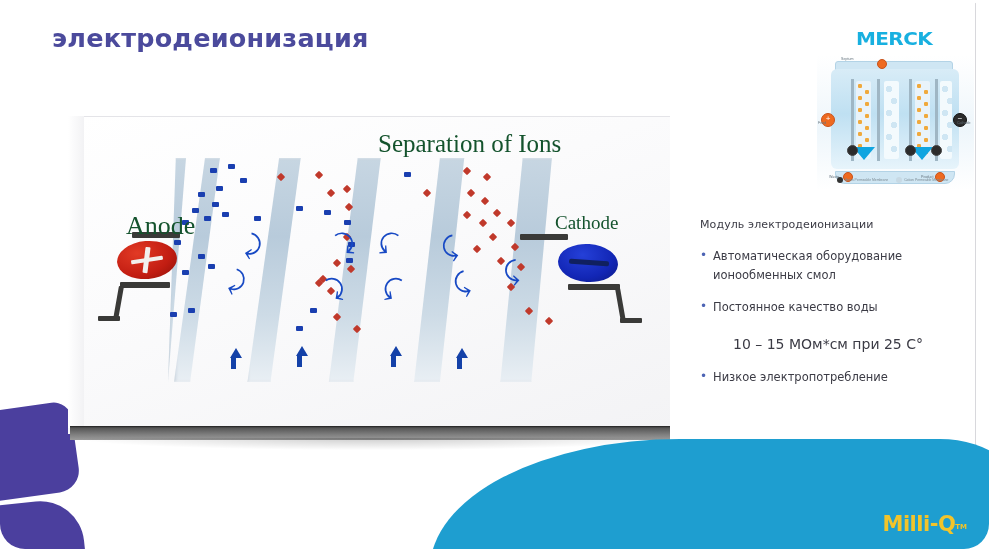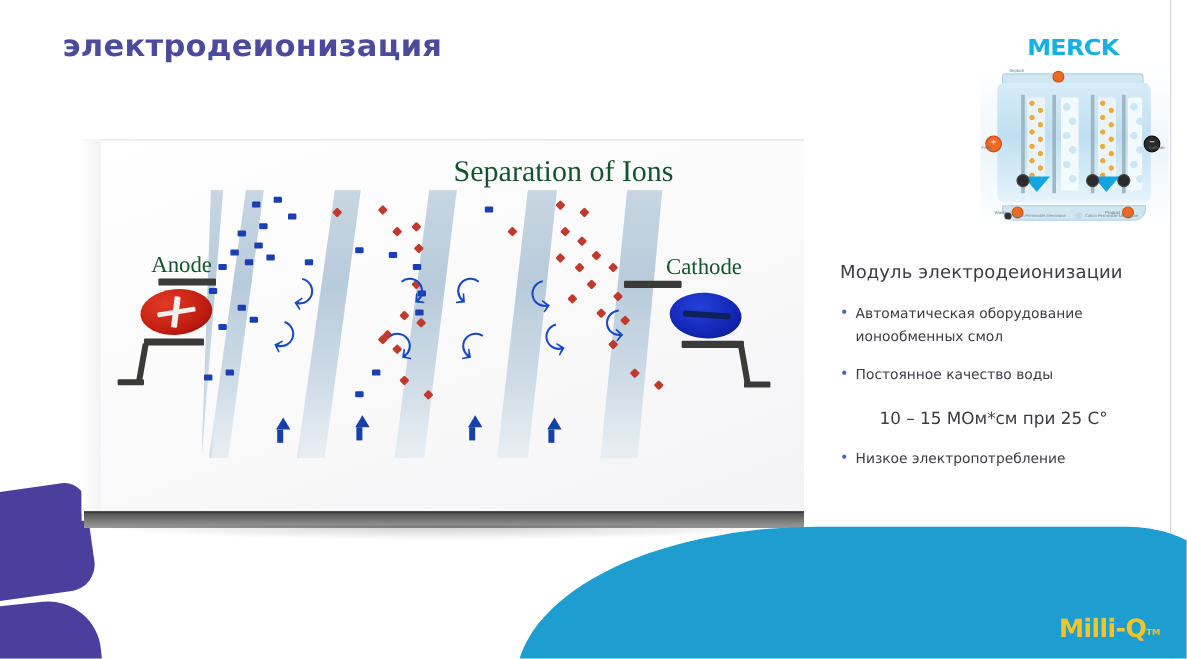--- a/index.html
+++ b/index.html
@@ -9,20 +9,21 @@
   }
   body {
     font-family: "Liberation Sans", sans-serif;
   }
   #slide {
     position: relative;
     width: 989px;
     height: 549px;
     background: #ffffff;
     overflow: hidden;
+    border-radius: 25px;
   }
 
   
   .frame-line {
     position: absolute;
     top: 0;
     left: 975px;
     width: 1px;
     height: 549px;
     background: #d8d8dc;
@@ -350,21 +351,21 @@
     background: #1441a8;
   }
 
   .label {
     position: absolute;
     color: #14532d;
     font-family: "Liberation Serif", serif;
     white-space: nowrap;
   }
   .label.sep { font-size: 25px; left: 310px; top: 14px; }
-  .label.anode { font-size: 19px; left: 58px; top: 95px; }
+  .label.anode { font-size: 26px; left: 58px; top: 95px; }
   .label.cathode { font-size: 19px; left: 487px; top: 96px; }
   .label.membranes { font-size: 30px; left: 232px; top: 262px; }
 
   .electrode {
     position: absolute;
     width: 60px;
     height: 38px;
     border-radius: 50%;
   }
   .electrode.anode {
@@ -413,21 +414,21 @@
   
   .text-col {
     position: absolute;
     left: 700px;
     top: 218px;
     width: 262px;
     color: #3b3b45;
     font-family: "DejaVu Sans", sans-serif;
   }
   .txt-head {
-    font-size: 15px;
+    font-size: 11px;
     color: #3b3b45;
     margin-bottom: 16px;
     letter-spacing: .1px;
   }
   .bullet-row {
     display: flex;
     align-items: flex-start;
     margin-bottom: 13px;
     font-size: 11.5px;
     line-height: 1.65;

